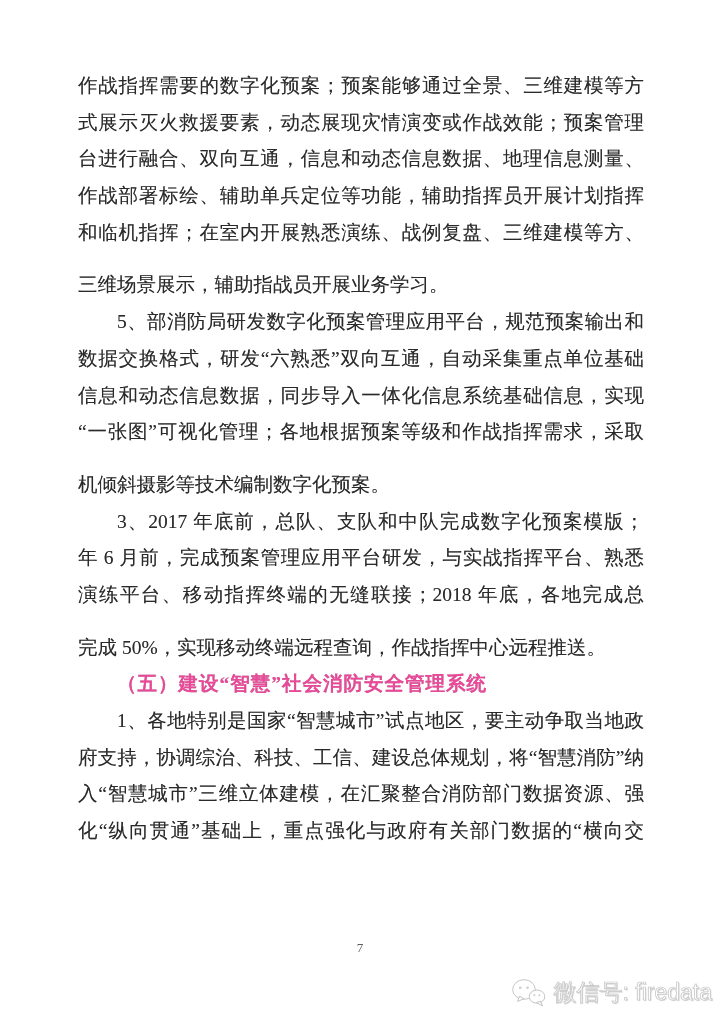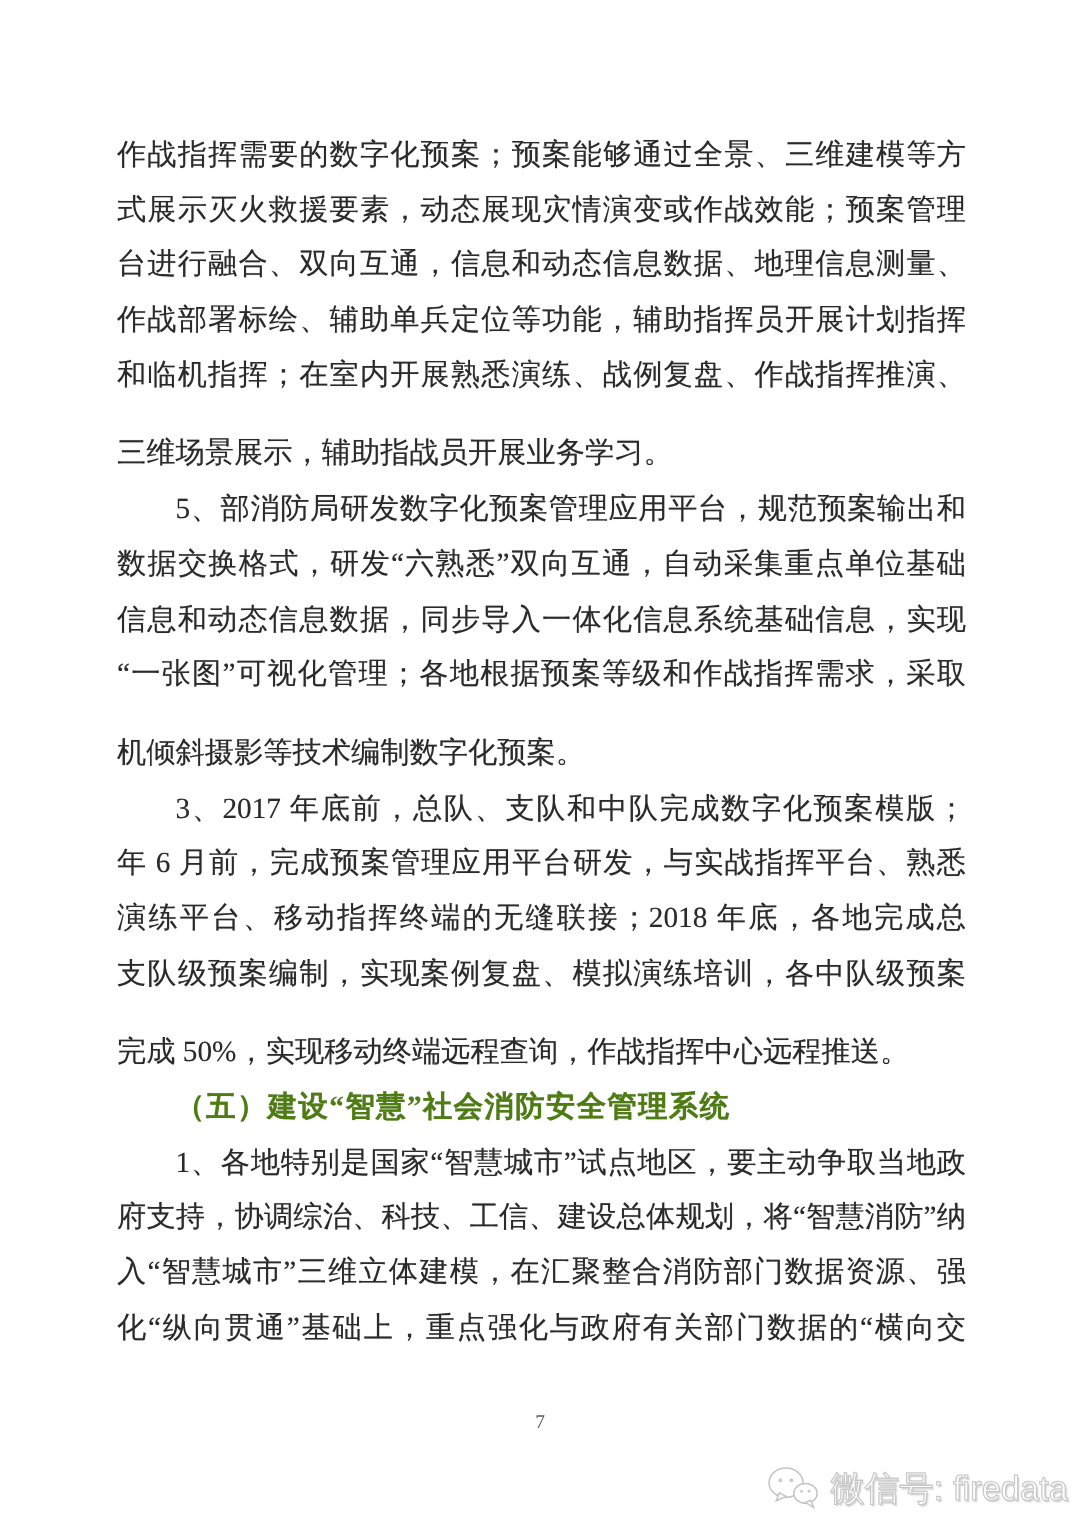--- a/index.html
+++ b/index.html
@@ -11,21 +11,21 @@
     position: relative;
     width: 720px;
     height: 1018px;
     background: #ffffff;
     overflow: hidden;
     font-family: "Liberation Serif", "DejaVu Serif", serif;
   }
   .text-block {
     position: absolute;
     left: 78px;
-    top: 86px;
+    top: 68px;
     width: 566px;
     font-size: 19.5px;
     line-height: 36.7px;
     color: #2a2a2a;
     text-shadow: 0 0 0.6px rgba(60,60,60,0.45);
   }
   .para { margin: 0; }
   
   .l {
     text-align: justify;
@@ -36,38 +36,38 @@
   
   .i { text-indent: 2em; }
   
   .e { text-align-last: left; margin-top: 16px; }
   
   .h {
     font-weight: 700;
     text-align-last: left;
     text-indent: 2em;
     letter-spacing: 1px;
-    color: #4d7c0f;
+    color: #ec4899;
   }
   .page-number {
     position: absolute;
     top: 940px;
     left: 0;
     width: 100%;
     text-align: center;
     font-size: 13px;
     color: #5a5a5a;
     font-family: "Liberation Serif", "DejaVu Serif", serif;
   }
   .watermark {
     position: absolute;
     right: 8px;
     bottom: 10px;
     display: flex;
-    align-items: flex-start;
+    align-items: flex-end;
     gap: 7px;
   }
   .watermark .wm-text {
     font-family: "Liberation Sans", "DejaVu Sans", sans-serif;
     font-size: 23px;
     color: #ffffff;
     -webkit-text-stroke: 0.7px #c5c5c5;
     text-shadow: 1px 1px 1px #cfcfcf, -0.5px -0.5px 0 #ededed;
     white-space: nowrap;
   }
@@ -77,37 +77,36 @@
 
 <div class="page">
 
   <div class="text-block">
 
     <div class="para">
       <div class="l">作战指挥需要的数字化预案；预案能够通过全景、三维建模等方</div>
       <div class="l">式展示灭火救援要素，动态展现灾情演变或作战效能；预案管理</div>
       <div class="l">台进行融合、双向互通，信息和动态信息数据、地理信息测量、</div>
       <div class="l">作战部署标绘、辅助单兵定位等功能，辅助指挥员开展计划指挥</div>
-      <div class="l">和临机指挥；在室内开展熟悉演练、战例复盘、作战指挥推演、</div>
+      <div class="l">和临机指挥；在室内开展熟悉演练、战例复盘、三维建模等方、</div>
       <div class="l e">三维场景展示，辅助指战员开展业务学习。</div>
     </div>
 
     <div class="para">
       <div class="l i">5、部消防局研发数字化预案管理应用平台，规范预案输出和</div>
       <div class="l">数据交换格式，研发“六熟悉”双向互通，自动采集重点单位基础</div>
       <div class="l">信息和动态信息数据，同步导入一体化信息系统基础信息，实现</div>
       <div class="l">“一张图”可视化管理；各地根据预案等级和作战指挥需求，采取</div>
       <div class="l e">机倾斜摄影等技术编制数字化预案。</div>
     </div>
 
     <div class="para">
       <div class="l i">3、2017 年底前，总队、支队和中队完成数字化预案模版；2018</div>
       <div class="l">年 6 月前，完成预案管理应用平台研发，与实战指挥平台、熟悉</div>
       <div class="l">演练平台、移动指挥终端的无缝联接；2018 年底，各地完成总队、</div>
-      <div class="l">支队级预案编制，实现案例复盘、模拟演练培训，各中队级预案</div>
       <div class="l e">完成 50%，实现移动终端远程查询，作战指挥中心远程推送。</div>
     </div>
 
     <div class="para">
       <div class="l h">（五）建设“智慧”社会消防安全管理系统</div>
     </div>
 
     <div class="para">
       <div class="l i">1、各地特别是国家“智慧城市”试点地区，要主动争取当地政</div>
       <div class="l">府支持，协调综治、科技、工信、建设总体规划，将“智慧消防”纳</div>

